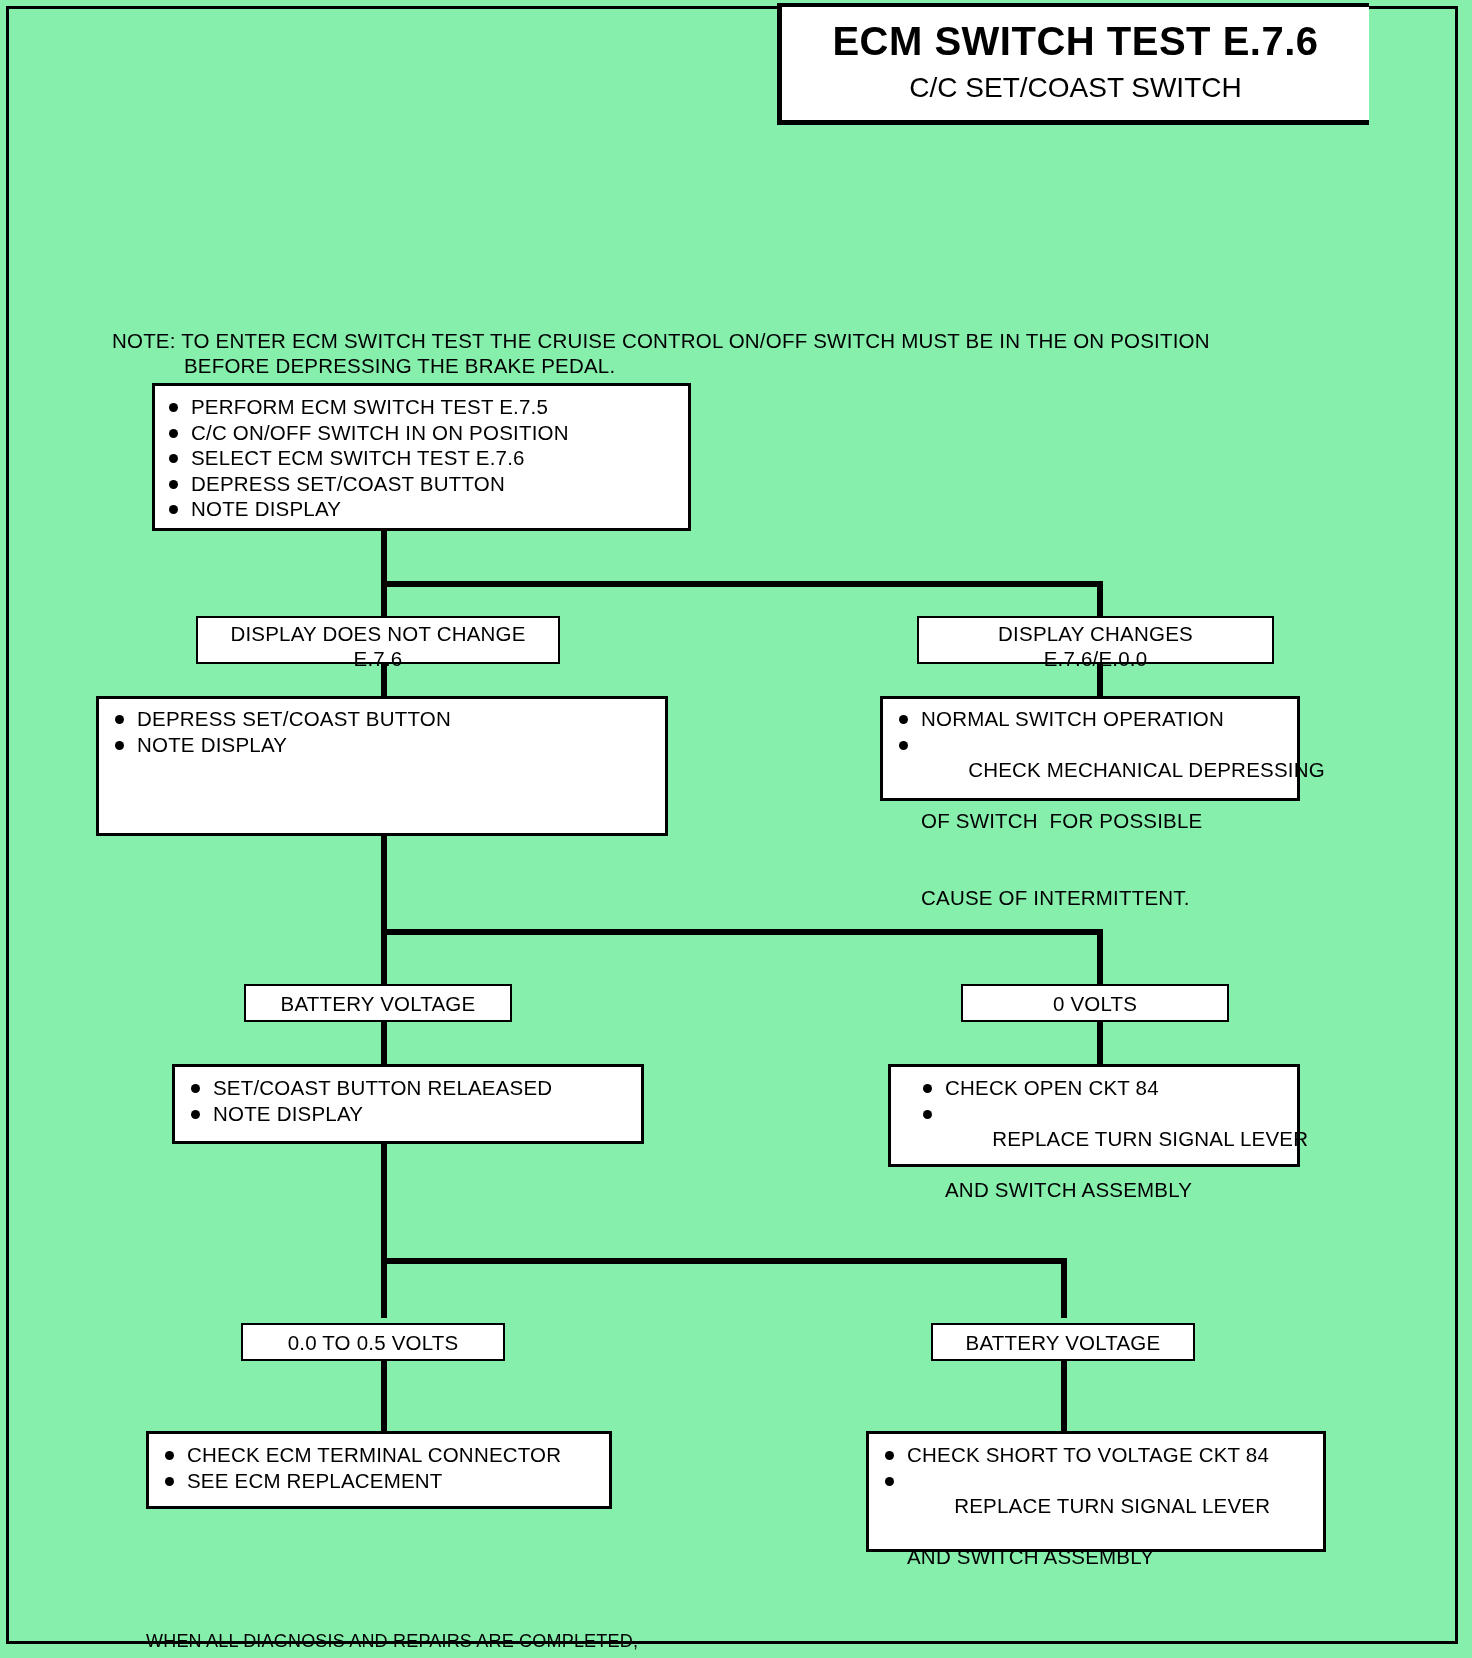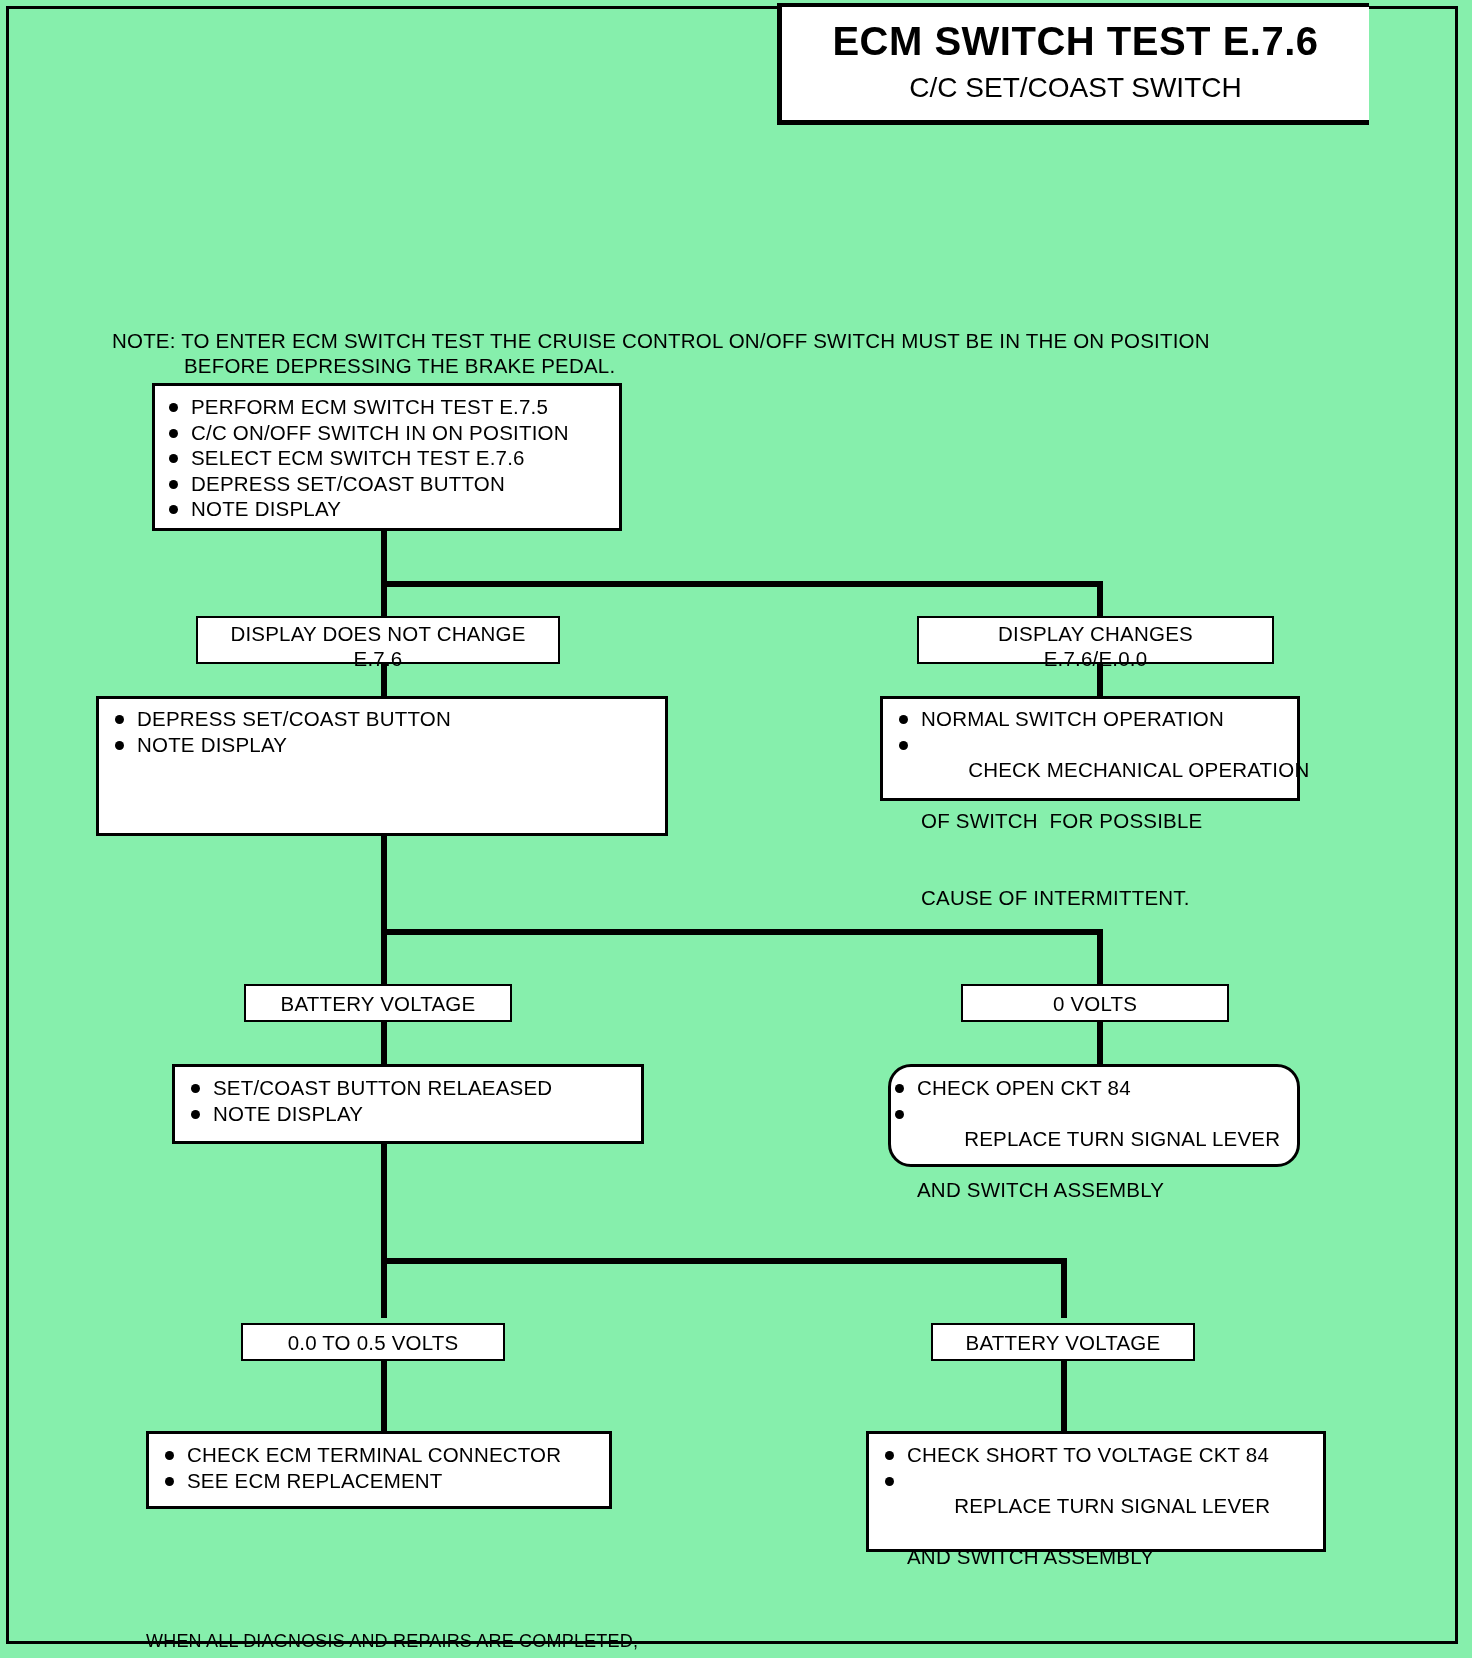--- a/index.html
+++ b/index.html
@@ -144,21 +144,21 @@
   <div class="title-block">
     <div class="title-main">ECM SWITCH TEST E.7.6</div>
     <div class="title-sub">C/C SET/COAST SWITCH</div>
   </div>
 
   <div class="note">
     <span class="l1">NOTE: TO ENTER ECM SWITCH TEST THE CRUISE CONTROL ON/OFF SWITCH MUST BE IN THE ON POSITION</span>
     <span class="l2">BEFORE DEPRESSING THE BRAKE PEDAL.</span>
   </div>
 
-  <div class="box" style="left:152px; top:383px; width:470px; height:148px; padding:8px 0 0 10px;">
+  <div class="box" style="left:152px; top:383px; width:539px; height:148px; padding:8px 0 0 10px;">
     <ul class="bl">
       <li>PERFORM ECM SWITCH TEST E.7.5</li>
       <li>C/C ON/OFF SWITCH IN ON POSITION</li>
       <li>SELECT ECM SWITCH TEST E.7.6</li>
       <li>DEPRESS SET/COAST BUTTON</li>
       <li>NOTE DISPLAY</li>
     </ul>
   </div>
 
   <div class="vline" style="left:381px; top:531px; height:55px;"></div>
@@ -183,21 +183,21 @@
     <ul class="bl">
       <li>DEPRESS SET/COAST BUTTON</li>
       <li>NOTE DISPLAY</li>
     </ul>
   </div>
 
   <div class="box" style="left:880px; top:696px; width:420px; height:105px; padding:7px 0 0 12px;">
     <ul class="bl">
       <li>NORMAL SWITCH OPERATION</li>
       <li>
-        <span>CHECK MECHANICAL OPERATION</span>
+        <span>CHECK MECHANICAL DEPRESSING</span>
         <span class="cont">OF SWITCH  FOR POSSIBLE</span>
         <span class="cont">CAUSE OF INTERMITTENT.</span>
       </li>
     </ul>
   </div>
 
   <div class="vline" style="left:381px; top:836px; height:98px;"></div>
   <div class="hline" style="left:381px; top:929px; width:722px;"></div>
   <div class="vline" style="left:381px; top:929px; height:55px;"></div>
   <div class="vline" style="left:1097px; top:929px; height:55px;"></div>
@@ -213,21 +213,21 @@
   <div class="vline" style="left:381px; top:1022px; height:42px;"></div>
   <div class="vline" style="left:1097px; top:1022px; height:42px;"></div>
 
   <div class="box" style="left:172px; top:1064px; width:472px; height:80px; padding:8px 0 0 12px;">
     <ul class="bl">
       <li>SET/COAST BUTTON RELAEASED</li>
       <li>NOTE DISPLAY</li>
     </ul>
   </div>
 
-  <div class="box" style="left:888px; top:1064px; width:412px; height:103px; padding:8px 0 0 0;border-radius:23px;">
+  <div class="box" style="left:888px; top:1064px; width:412px; height:103px; padding:8px 0 0 28px;">
     <ul class="bl">
       <li>CHECK OPEN CKT 84</li>
       <li>
         <span>REPLACE TURN SIGNAL LEVER</span>
         <span class="cont">AND SWITCH ASSEMBLY</span>
       </li>
     </ul>
   </div>
 
   <div class="vline" style="left:381px; top:1144px; height:120px;"></div>

